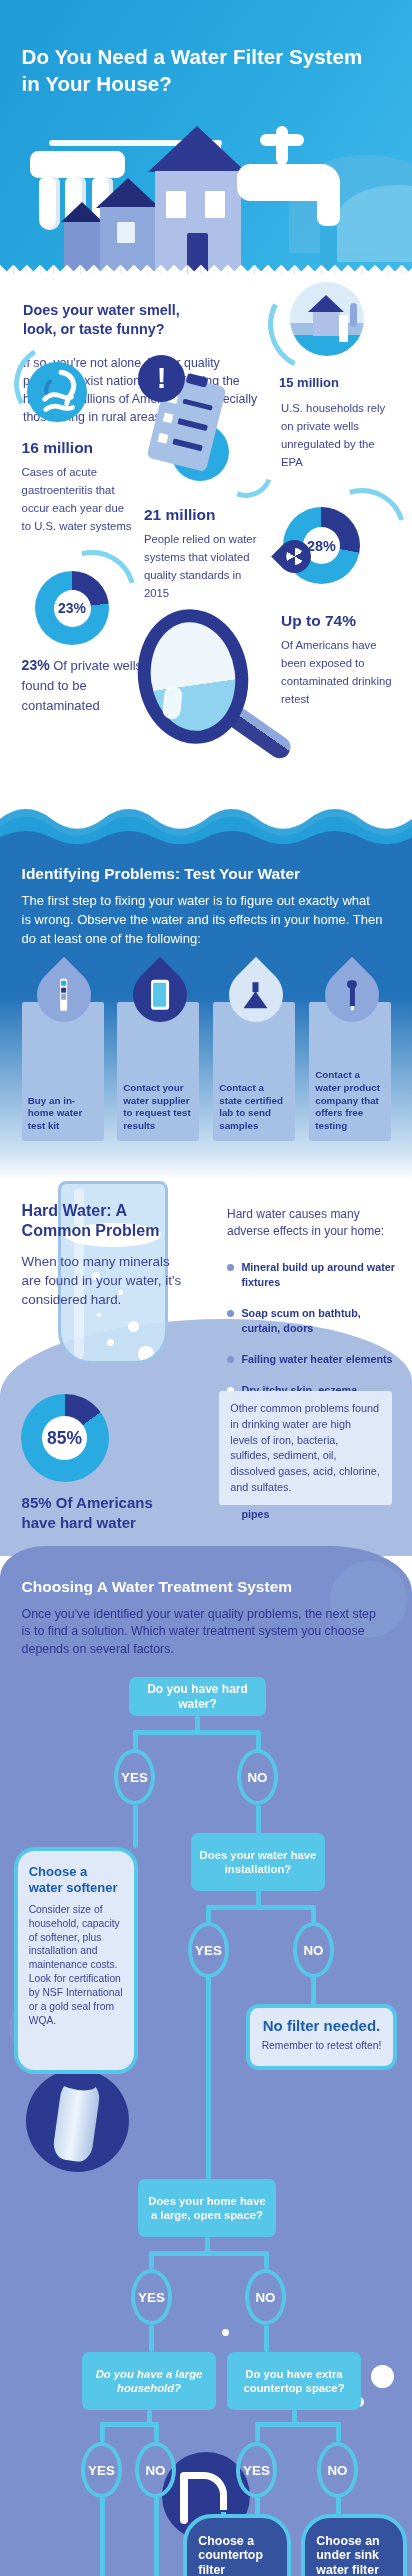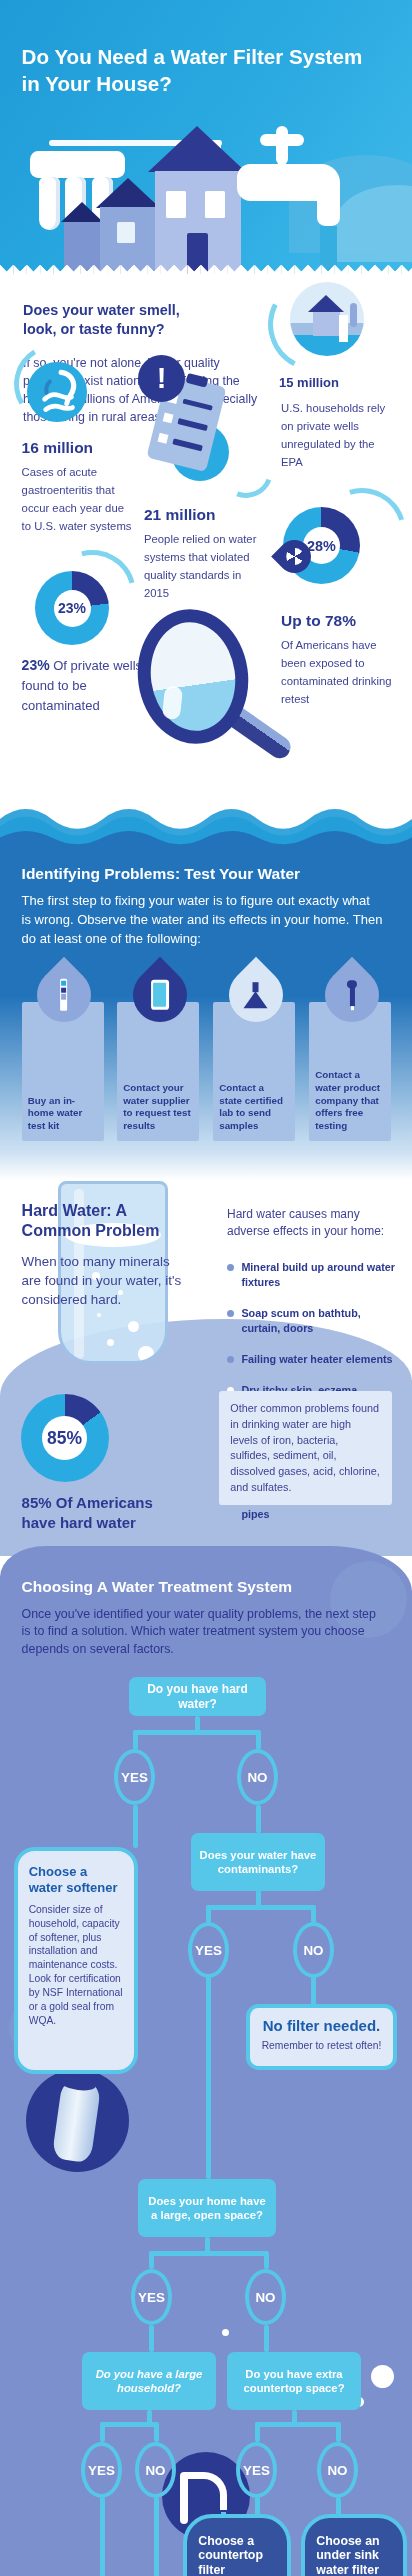--- a/index.html
+++ b/index.html
@@ -121,21 +121,21 @@
   <div class="abs body-ind" style="left:144px;top:530px;width:124px;font-size:11.3px;line-height:1.6;">People relied on water systems that violated quality standards in 2015</div>
 
   <div class="arc" style="left:318px;top:488px;width:88px;height:88px;border-top-color:#7FD4F0;transform:rotate(28deg);"></div>
   <div class="donut" style="left:283px;top:507px;width:77px;height:77px;background:con
 ic-gradient(#2B3990 0 28%,#29ABE2 0);background:conic-gradient(#2B3990 0 28%,#29ABE2 0);z-index:2;">
     <div class="hole" style="inset:19.6px;font-size:14.4px;">28%</div>
   </div>
   <div class="abs" style="left:278px;top:540px;width:33px;height:33px;background:#2B3990;border-radius:50% 50% 50% 0;transform:rotate(45deg);z-index:3;display:flex;align-items:center;justify-content:center;">
     <div style="transform:rotate(-45deg);width:16.5px;height:16.5px;border-radius:50%;background:conic-gradient(#fff 0 60deg,#2B3990 60deg 120deg,#fff 120deg 180deg,#2B3990 180deg 240deg,#fff 240deg 300deg,#2B3990 300deg 360deg);"></div>
   </div>
-  <div class="abs ind" style="left:281px;top:612px;font-size:15.5px;">Up to 78%</div>
+  <div class="abs ind" style="left:281px;top:612px;font-size:15.5px;">Up to 74%</div>
   <div class="abs body-ind" style="left:281px;top:636px;width:116px;font-size:11.3px;line-height:1.6;">Of Americans have been exposed to contaminated drinking retest</div>
 
   <div class="arc" style="left:49px;top:550px;width:87px;height:87px;border-top-color:#7FD4F0;transform:rotate(30deg);"></div>
   <div class="donut" style="left:35px;top:571px;width:74px;height:74px;background:conic-gradient(#2B3990 0 23%,#29ABE2 0);z-index:2;">
     <div class="hole" style="inset:18.5px;font-size:14px;">23%</div>
   </div>
   <div class="abs" style="left:21.6px;top:655px;width:129px;font-size:13px;line-height:1.5;color:#3F4396;">
     <span class="ind" style="font-size:14px;">23%</span><span> Of private wells found to be contaminated</span>
   </div>
 
@@ -268,21 +268,21 @@
 
   <div class="flow-card" style="left:14.4px;top:1847px;width:124px;height:227px;">
     <div class="t">Choose a water softener</div>
     <div class="b">Consider size of household, capacity of softener, plus installation and maintenance costs. Look for certification by NSF International or a gold seal from WQA.</div>
   </div>
   <div class="photo" style="left:26px;top:2069px;width:103px;height:103px;">
     <div class="abs" style="left:31px;top:12.4px;width:39px;height:80px;background:linear-gradient(90deg,#C5D8EE,#EEF5FC 45%,#AAC3E4);border-radius:13.4px/17.5px;transform:rotate(8deg);"></div>
     <div class="abs" style="left:34px;top:8.2px;width:36px;height:13.4px;background:#2E3A92;border-radius:50%;transform:rotate(8deg);"></div>
   </div>
 
-  <div class="flow-q" style="left:191px;top:1833px;width:134px;height:58px;font-size:11.3px;">Does your water have contaminants?</div>
+  <div class="flow-q" style="left:191px;top:1833px;width:134px;height:58px;font-size:11.3px;">Does your water have installation?</div>
   <div class="vline" style="left:256px;top:1890px;height:16.5px;"></div>
   <div class="hline" style="left:206px;top:1905px;width:110px;"></div>
   <div class="vline" style="left:206px;top:1905px;height:17.5px;"></div>
   <div class="vline" style="left:311px;top:1905px;height:17.5px;"></div>
   <div class="oval" style="left:188px;top:1922px;">YES</div>
   <div class="oval" style="left:293px;top:1922px;">NO</div>
   <div class="vline" style="left:311px;top:1976px;height:29px;"></div>
 
   <div class="flow-card" style="left:246px;top:2004px;width:151px;height:66px;border-radius:12.4px;padding:9.3px 8.2px;text-align:center;">
     <div class="t" style="font-size:15px;margin-bottom:4.1px;">No filter needed.</div>

